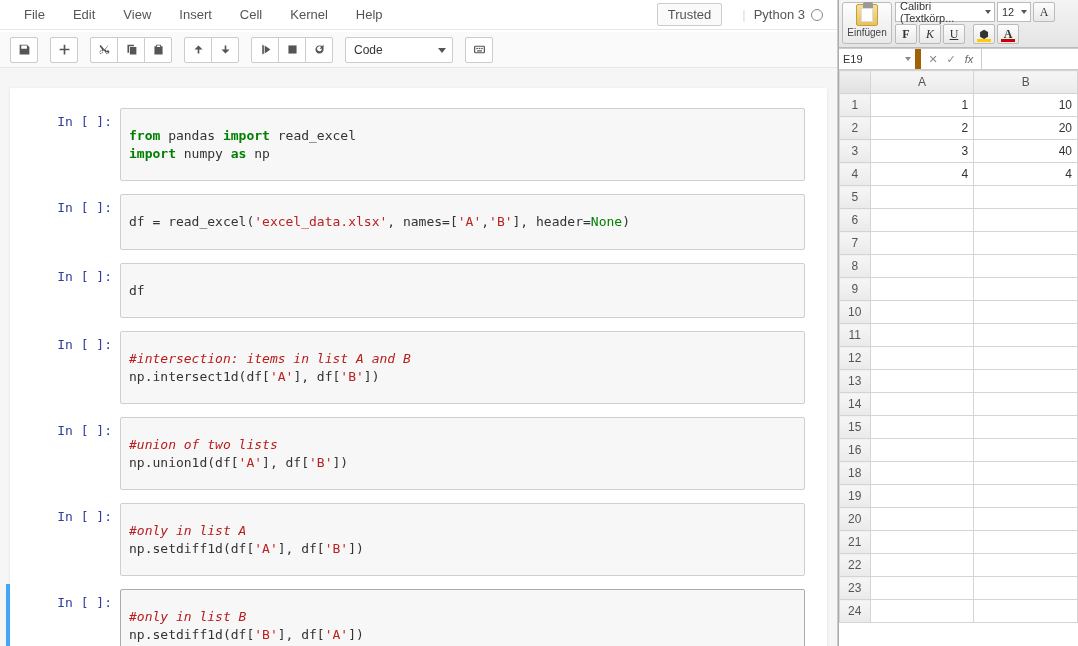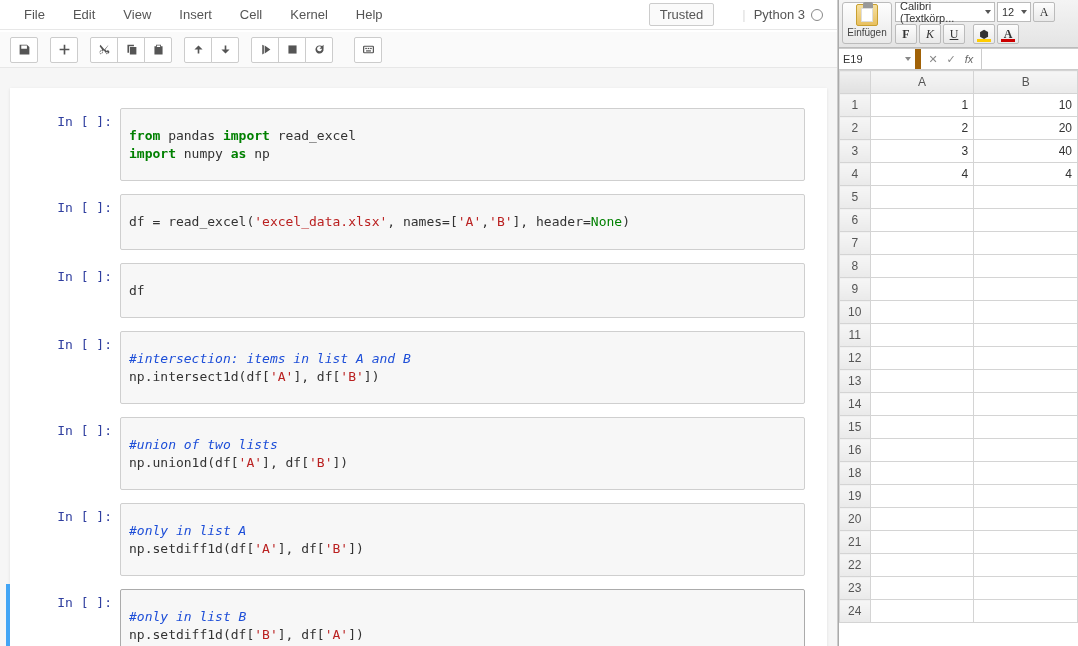--- a/index.html
+++ b/index.html
@@ -3,21 +3,21 @@
 <meta charset="utf-8">
 <style>
 * { box-sizing: border-box; margin: 0; padding: 0; }
 body { font-family: "Helvetica Neue", Helvetica, Arial, sans-serif; font-size: 13px; color: #333; display: flex; width: 1078px; height: 646px; overflow: hidden; }
 
 
 .jupyter { width: 838px; background: #fff; border-right: 1px solid #ccc; }
 .menubar { display: flex; align-items: center; padding: 3px 10px; border-bottom: 1px solid #e7e7e7; height: 30px; }
 .menubar .menu-item { padding: 4px 14px; color: #555; cursor: pointer; }
 .menubar .spacer { flex: 1; }
-.trusted { border: 1px solid #ccc; padding: 3px 10px; border-radius: 2px; color: #555; background: #fafafa; margin-right: 20px; }
+.trusted { border: 1px solid #ccc; padding: 3px 10px; border-radius: 2px; color: #555; background: #fafafa; margin-right: 12px; }
 .kernel-ind { display: flex; align-items: center; gap: 6px; color: #555; margin-right: 4px; }
 .kernel-dot { width: 12px; height: 12px; border: 1px solid #888; border-radius: 50%; }
 
 .toolbar { display: flex; align-items: center; padding: 4px 10px; gap: 3px; border-bottom: 1px solid #e7e7e7; height: 36px; background: #fafafa; margin-top:2px;}
 .tb-btn { width: 28px; height: 26px; border: 1px solid #ccc; background: #fff; border-radius: 2px; display: inline-flex; align-items: center; justify-content: center; cursor: pointer; color: #555; }
 .tb-btn svg { width: 13px; height: 13px; }
 .tb-group { display: flex; gap: 0; }
 .tb-group .tb-btn { border-radius: 0; margin-left: -1px; }
 .tb-group .tb-btn:first-child { border-top-left-radius: 2px; border-bottom-left-radius: 2px; margin-left: 0; }
 .tb-group .tb-btn:last-child { border-top-right-radius: 2px; border-bottom-right-radius: 2px; }
@@ -30,21 +30,21 @@
 
 .cell { display: flex; margin: 3px 0; padding: 5px 0; }
 .cell.selected { border-left: 4px solid #42A5F5; margin-left: -4px; }
 .cell.selected .code-block { border-color: #ababab; }
 .prompt { width: 110px; text-align: right; padding: 6px 8px 0 0; font-family: monospace; font-size: 13px; color: #303F9F; flex-shrink: 0; }
 .code-wrap { flex: 1; padding-right: 22px; }
 .code-block { border: 1px solid #cfcfcf; background: #f7f7f7; padding: 18px 8px; border-radius: 2px; font-family: Menlo, Monaco, monospace; font-size: 13px; line-height: 1.35; white-space: pre; }
 
 .kw { color: #008000; font-weight: bold; }
 .str { color: #BA2121; }
-.cm { color: #1d4ed8; font-style: italic; }
+.cm { color: #b91c1c; font-style: italic; }
 .cst { color: #008000; }
 
 
 .excel { flex: 1; background: #eaeaea; display: flex; flex-direction: column; border-left: 1px solid #aaa; }
 .xl-toolbar { background: linear-gradient(#f4f4f4,#e4e4e4); border-bottom: 1px solid #bbb; padding: 2px 3px; display: flex; gap: 3px; align-items: flex-start; height: 48px; }
 .paste-box { display: flex; flex-direction: column; align-items: center; width: 50px; padding: 1px 2px; border: 1px solid #bbb; border-radius: 3px; background: linear-gradient(#fdfdfd,#e9e9e9); height: 42px; }
 .paste-box .clip { width: 22px; height: 22px; background: linear-gradient(#f6e0a0,#e8c060); border: 1px solid #c9a030; border-radius: 2px; position: relative; }
 .paste-box .clip::before { content:''; position:absolute; left:4px; right:4px; top:3px; bottom:3px; background:#fff; border:1px solid #ddd; }
 .paste-box .clip::after { content:''; position:absolute; left:6px; top:-3px; width:10px; height:6px; background:#999; border-radius:2px 2px 0 0; }
 .paste-box .lbl { font-size: 10px; color: #444; margin-top: 1px; }
@@ -154,20 +154,23 @@
             <rect x="3" y="3" width="10" height="10" fill="currentColor"></rect>
           </svg>
         </span>
       <span class="tb-btn">
           <svg viewBox="0 0 16 16">
             <path fill="currentColor" d="M8 3a5 5 0 104.9 4H11a3 3 0 11-.9-2.1L8 7h5V2l-1.7 1.7A5 5 0 008 3z"></path>
           </svg>
         </span>
     </div>
     <span class="tb-gap"></span>
+    <div class="cell-type">
+        <span>Code</span>
+      </div>
     <span class="tb-gap"></span>
     <span class="tb-btn">
         <svg viewBox="0 0 16 16">
           <rect x="2" y="4" width="12" height="8" rx="1" fill="none" stroke="currentColor" stroke-width="1.5"></rect>
           <rect x="4" y="6" width="2" height="1.5" fill="currentColor"></rect>
           <rect x="7" y="6" width="2" height="1.5" fill="currentColor"></rect>
           <rect x="10" y="6" width="2" height="1.5" fill="currentColor"></rect>
           <rect x="5" y="9" width="6" height="1.5" fill="currentColor"></rect>
         </svg>
       </span>

